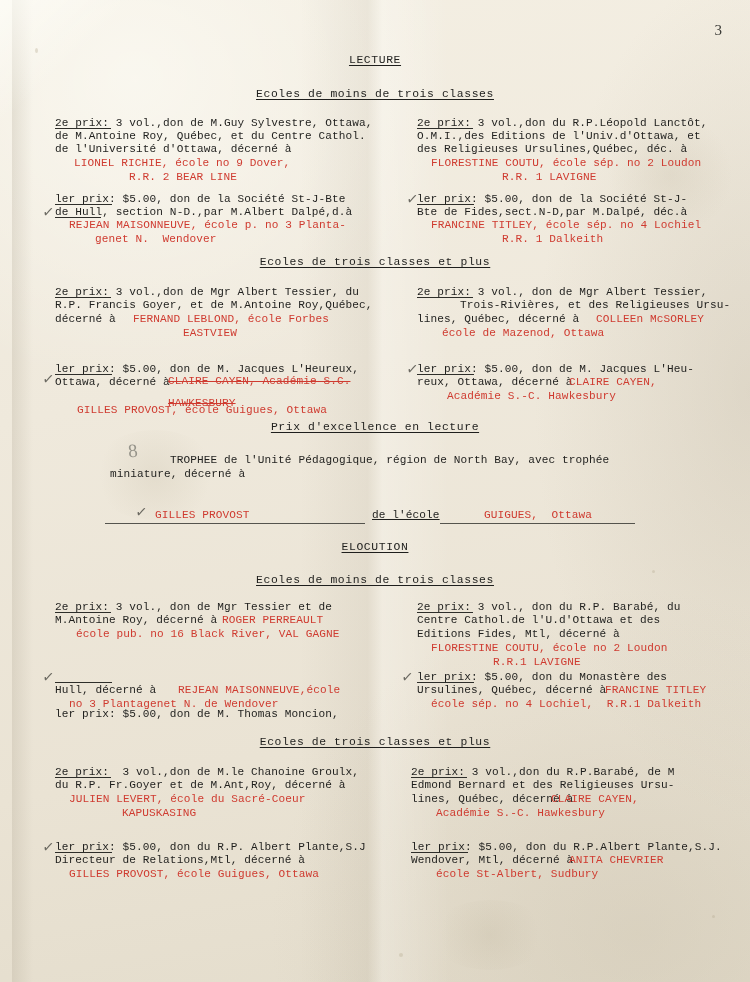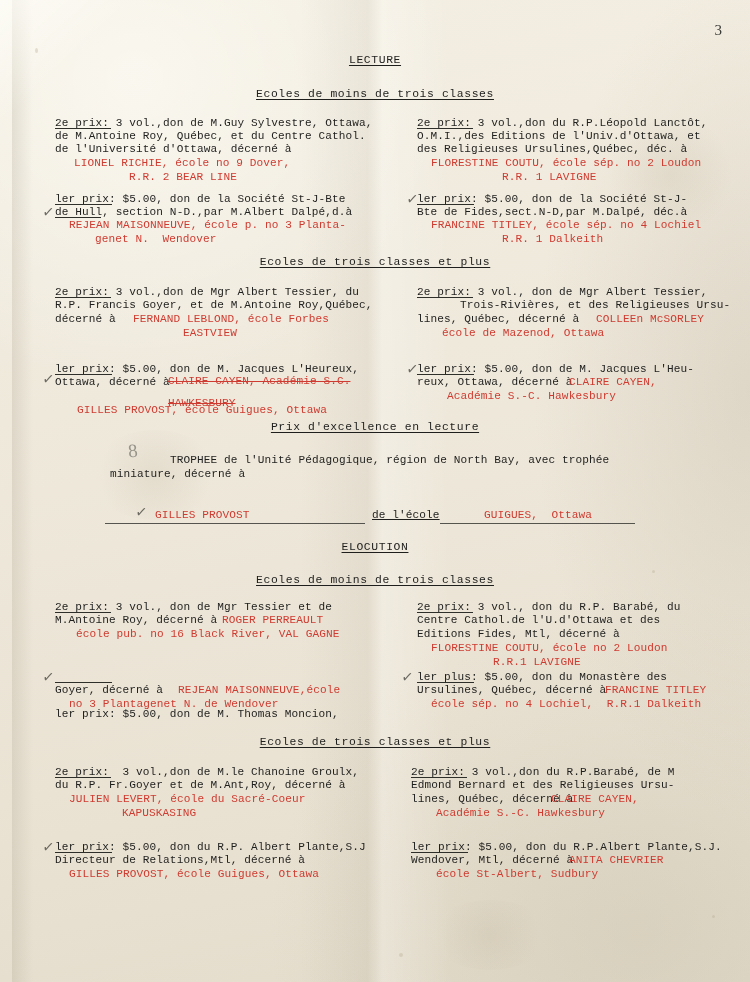--- a/index.html
+++ b/index.html
@@ -224,33 +224,33 @@
     <div class="t ctr-head blk ul" style="left:0; top:574px; width:750px;">Ecoles de moins de trois classes</div>
 
     <div class="t blk" style="left:55px; top:601px;">2e prix: 3 vol., don de Mgr Tessier et de</div>
     <div class="hline" style="left:55px; top:612px; width:56px;"></div>
     <div class="t blk" style="left:55px; top:614px;">M.Antoine Roy, décerné à</div>
     <div class="t red" style="left:222px; top:614px;">ROGER PERREAULT</div>
     <div class="t red" style="left:76px; top:628px;">école pub. no 16 Black River, VAL GAGNE</div>
 
     <div class="t blk" style="left:55px; top:708px;text-align:center;">ler prix: $5.00, don de M. Thomas Moncion,</div>
     <div class="hline" style="left:55px; top:682px; width:57px;"></div>
-    <div class="t blk" style="left:55px; top:684px;">Goyer, décerné à</div>
+    <div class="t blk" style="left:55px; top:684px;">Hull, décerné à</div>
     <div class="t red" style="left:178px; top:684px;">REJEAN MAISONNEUVE,école</div>
     <div class="t red" style="left:69px; top:698px;">no 3 Plantagenet N. de Wendover</div>
     <div class="check" style="left:42px; top:668px;">✓</div>
 
     <div class="t blk" style="left:417px; top:601px;">2e prix: 3 vol., don du R.P. Barabé, du</div>
     <div class="hline" style="left:417px; top:612px; width:56px;"></div>
     <div class="t blk" style="left:417px; top:614px;">Centre Cathol.de l'U.d'Ottawa et des</div>
     <div class="t blk" style="left:417px; top:628px;">Editions Fides, Mtl, décerné à</div>
     <div class="t red" style="left:431px; top:642px;">FLORESTINE COUTU, école no 2 Loudon</div>
     <div class="t red" style="left:493px; top:656px;">R.R.1 LAVIGNE</div>
 
-    <div class="t blk" style="left:417px; top:671px;">ler plus: $5.00, don du Monastère des</div>
+    <div class="t blk" style="left:417px; top:671px;">ler prix: $5.00, don du Monastère des</div>
     <div class="hline" style="left:417px; top:682px; width:57px;"></div>
     <div class="t blk" style="left:417px; top:684px;">Ursulines, Québec, décerné à</div>
     <div class="t red" style="left:605px; top:684px;">FRANCINE TITLEY</div>
     <div class="t red" style="left:431px; top:698px;">école sép. no 4 Lochiel,  R.R.1 Dalkeith</div>
     <div class="check" style="left:401px; top:668px;">✓</div>
 
     <div class="t ctr-head blk ul" style="left:0; top:736px; width:750px;">Ecoles de trois classes et plus</div>
 
     <div class="t blk" style="left:55px; top:766px;">2e prix:  3 vol.,don de M.le Chanoine Groulx,</div>
     <div class="hline" style="left:55px; top:777px; width:56px;"></div>

